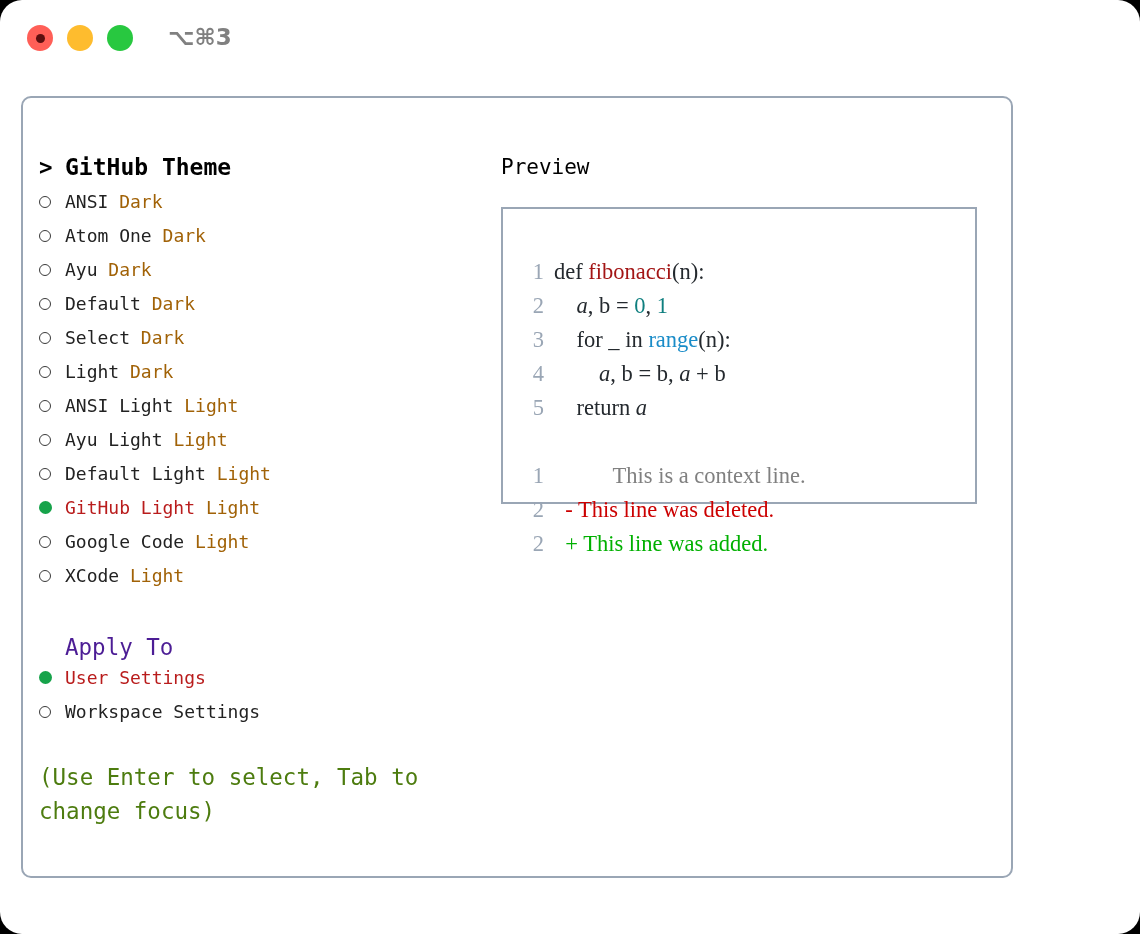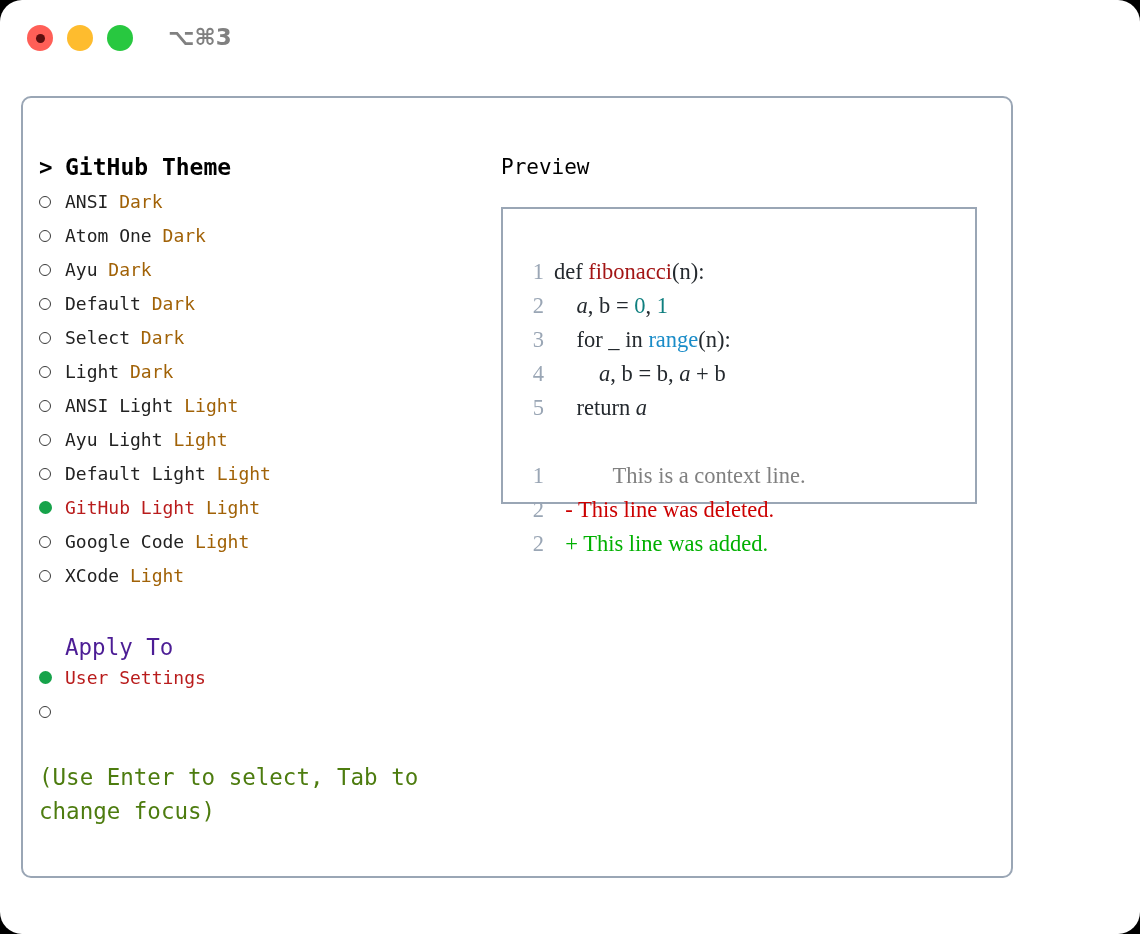--- a/index.html
+++ b/index.html
@@ -236,21 +236,21 @@
 
       <div class="spacer-row"></div>
 
       <div class="subhead">
         <span class="marker"></span>
         <span>Apply To</span>
       </div>
 
       <div id="apply-list">
           <div class="row"><span class="marker"><span class="bullet-on"></span></span><span class="name sel">User Settings</span></div>
-          <div class="row"><span class="marker"><span class="bullet-off"></span></span></div>
+          <div class="row"><span class="marker"><span class="bullet-off"></span></span><span class="name">Workspace Settings</span></div>
         </div>
 
       <div class="hint">(Use Enter to select, Tab to change focus)</div>
     </div>
 
     <div class="right-col">
       <div class="preview-title">Preview</div>
       <div class="preview-box">
         <div class="code" id="code-area"><span class="cl"><span class="ln">1</span><span class="tok-plain">def </span><span class="tok-func">fibonacci</span><span class="tok-plain">(n):</span></span><span class="cl"><span class="ln">2</span><span class="tok-plain">    </span><span class="tok-var">a</span><span class="tok-plain">, </span><span class="tok-plain">b</span><span class="tok-plain"> = </span><span class="tok-num">0</span><span class="tok-plain">, </span><span class="tok-num">1</span></span><span class="cl"><span class="ln">3</span><span class="tok-plain">    for _ in </span><span class="tok-kw">range</span><span class="tok-plain">(n):</span></span><span class="cl"><span class="ln">4</span><span class="tok-plain">        </span><span class="tok-var">a</span><span class="tok-plain">, b = b, </span><span class="tok-var">a</span><span class="tok-plain"> + b</span></span><span class="cl"><span class="ln">5</span><span class="tok-plain">    return </span><span class="tok-var">a</span></span><span class="blank-line"></span><span class="cl"><span class="ln">1</span><span class="tok-ctx">    </span><span class="tok-ctx">This is a context line.</span></span><span class="cl"><span class="ln">2</span><span class="tok-del">  - </span><span class="tok-del">This line was deleted.</span></span><span class="cl"><span class="ln">2</span><span class="tok-add">  + </span><span class="tok-add">This line was added.</span></span></div>
       </div>

